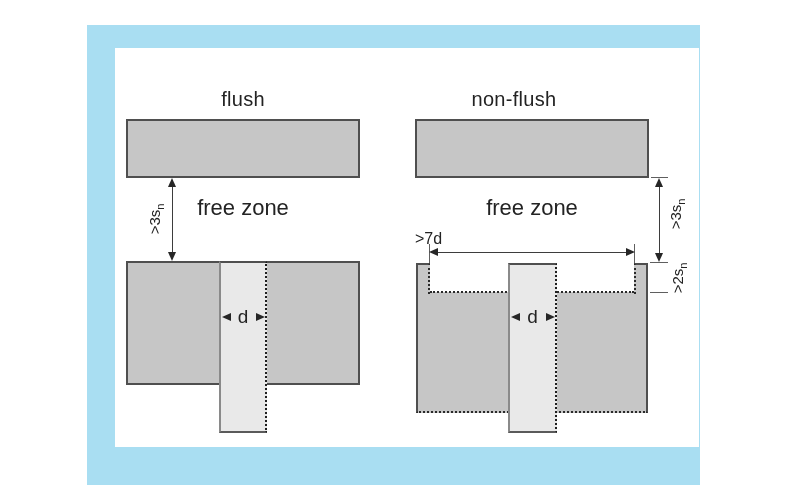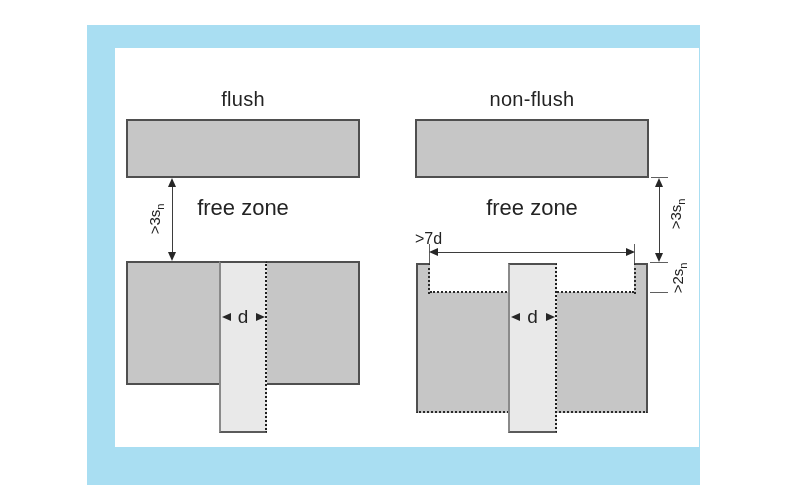--- a/index.html
+++ b/index.html
@@ -64,21 +64,21 @@
   <div class="zone-label txt-layer" style="left:126px;top:195px;width:234px;">free zone</div>
 
   <div class="block" style="left:126px;top:261px;width:234px;height:124px;"></div>
 
   <div class="sensor" style="left:219px;top:261px;width:48px;height:172px;"></div>
 
   <span class="ah lt" style="left:222px;top:313px;"></span>
   <span class="ah rt" style="left:256px;top:313px;"></span>
   <div class="d-label txt-layer" style="left:219px;top:306px;width:48px;">d</div>
 
-  <div class="title txt-layer" style="left:415px;top:88px;width:234px;">non-flush</div>
+  <div class="title txt-layer" style="left:397px;top:88px;width:234px;">non-flush</div>
 
   <div class="plate" style="left:415px;top:119px;width:234px;height:59px;"></div>
 
   <div class="tick" style="left:651px;top:177px;width:17px;"></div>
   <div class="dline" style="left:659px;top:184px;width:1px;height:72px;"></div>
   <span class="ah up" style="left:655px;top:178px;"></span>
   <span class="ah down" style="left:655px;top:253px;"></span>
   <div class="vlabel txt-layer" style="left:677px;top:214px;"><span>&gt;3s</span><sub>n</sub></div>
 
   <div class="tick" style="left:650px;top:262px;width:18px;"></div>

